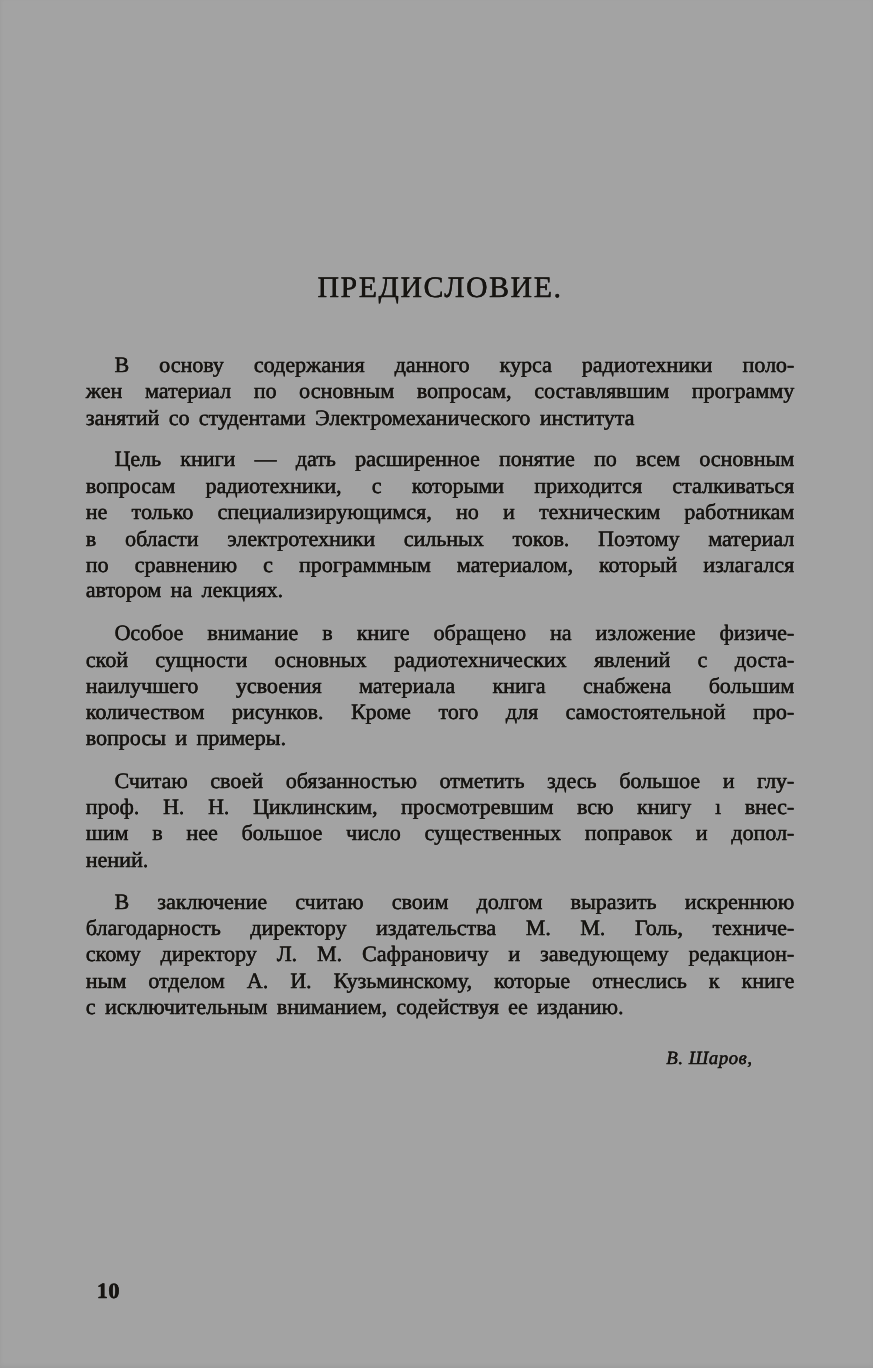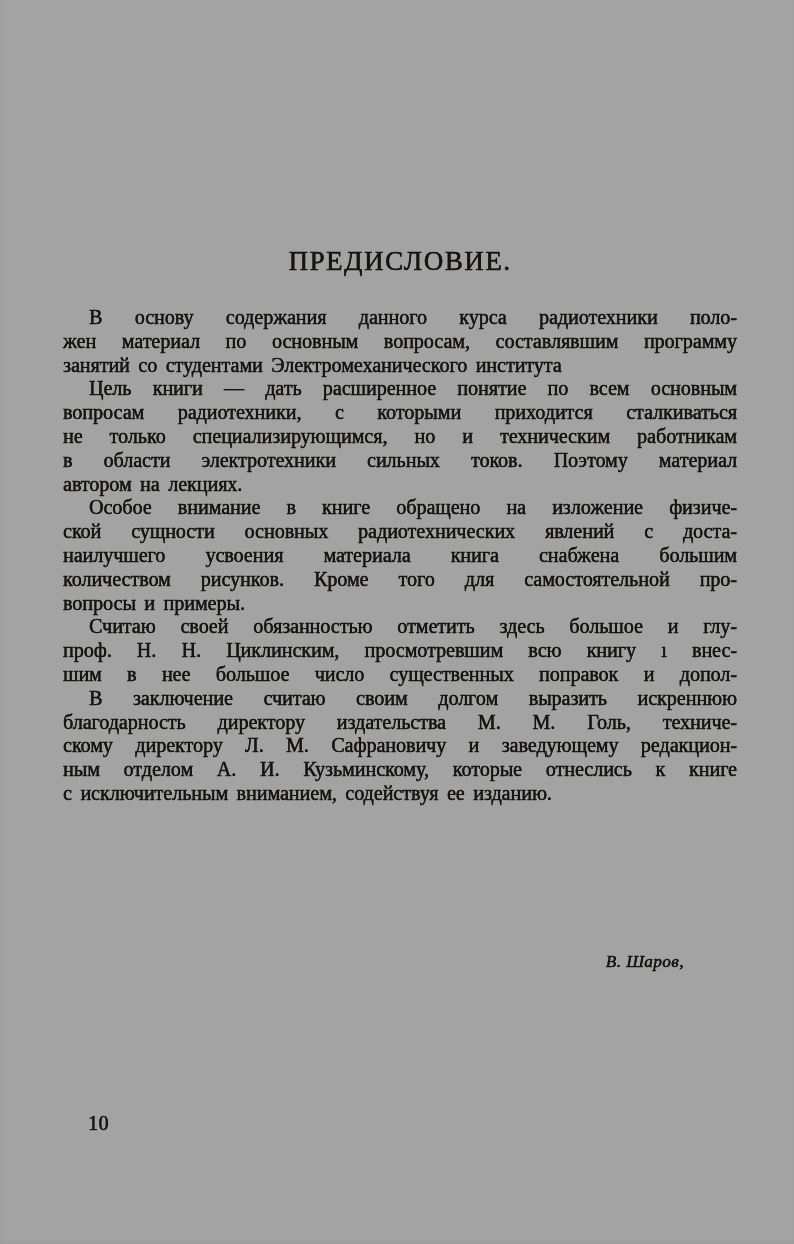--- a/index.html
+++ b/index.html
@@ -27,40 +27,40 @@
     font-weight: normal;
     letter-spacing: 1.5px;
   }
   .body-text {
     position: absolute;
     top: 306px; left: 63px; width: 674px;
     font-size: 20px;
     line-height: 23.8px;
     word-spacing: 1px;
   }
-  .para { margin: 0; }
+  .para { margin: 15px; }
   .line {
     text-align: justify;
     text-align-last: justify;
     white-space: normal;
   }
   .line.first { text-indent: 26px; }
   .line.last  { text-align-last: left; word-spacing: 3.5px; }
   .signature {
     position: absolute;
     top: 952px; right: 110px;
     font-style: italic;
     font-size: 17px;
     letter-spacing: 0.5px;
   }
   .page-number {
     position: absolute;
-    top: 1112px; left: 88px;
+    top: 1163px; left: 88px;
     font-size: 20px;
-    font-weight: normal;
+    font-weight: bold;
     letter-spacing: 0.5px;
   }
 </style>
 </head>
 <body>
 
 <div class="scan-page">
 
   <h1 class="chapter-title">ПРЕДИСЛОВИЕ.</h1>
 
@@ -68,33 +68,35 @@
       <div class="para">
         <div class="line first">В основу содержания данного курса радиотехники поло-</div>
         <div class="line">жен материал по основным вопросам, составлявшим программу</div>
         <div class="line last">занятий со студентами Электромеханического института</div>
       </div>
       <div class="para">
         <div class="line first">Цель книги — дать расширенное понятие по всем основным</div>
         <div class="line">вопросам радиотехники, с которыми приходится сталкиваться</div>
         <div class="line">не только специализирующимся, но и техническим работникам</div>
         <div class="line">в области электротехники сильных токов. Поэтому материал</div>
+        <div class="line">по сравнению с программным материалом, который излагался</div>
         <div class="line last">автором на лекциях.</div>
       </div>
       <div class="para">
         <div class="line first">Особое внимание в книге обращено на изложение физиче-</div>
         <div class="line">ской сущности основных радиотехнических явлений с доста-</div>
         <div class="line">наилучшего усвоения материала книга снабжена большим</div>
         <div class="line">количеством рисунков. Кроме того для самостоятельной про-</div>
         <div class="line last">вопросы и примеры.</div>
       </div>
       <div class="para">
         <div class="line first">Считаю своей обязанностью отметить здесь большое и глу-</div>
         <div class="line">проф. Н. Н. Циклинским, просмотревшим всю книгу ı внес-</div>
         <div class="line">шим в нее большое число существенных поправок и допол-</div>
+        <div class="line last">нений.</div>
       </div>
       <div class="para">
         <div class="line first">В заключение считаю своим долгом выразить искреннюю</div>
         <div class="line">благодарность директору издательства М. М. Голь, техниче-</div>
         <div class="line">скому директору Л. М. Сафрановичу и заведующему редакцион-</div>
         <div class="line">ным отделом А. И. Кузьминскому, которые отнеслись к книге</div>
         <div class="line last">с исключительным вниманием, содействуя ее изданию.</div>
       </div>
     </div>
 

